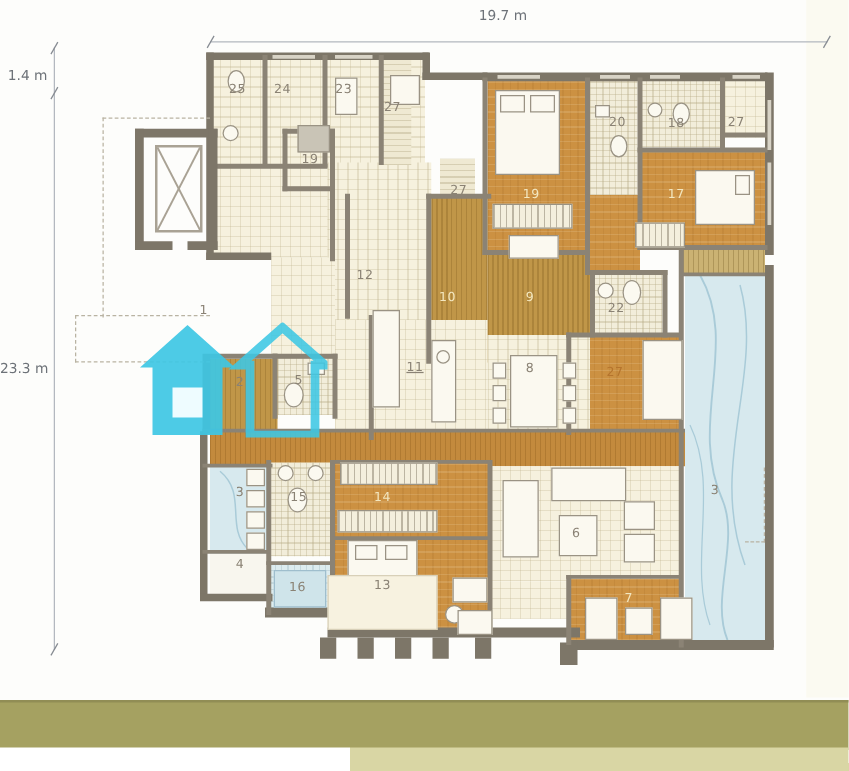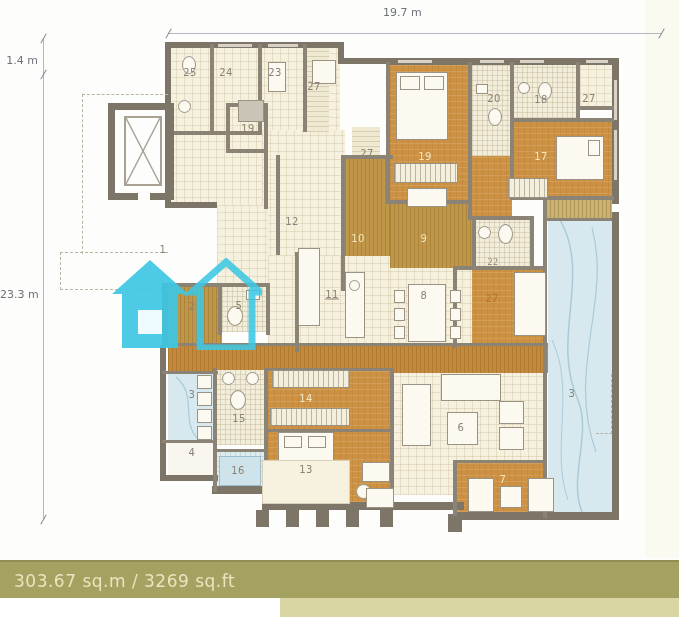--- a/index.html
+++ b/index.html
@@ -273,28 +273,28 @@
       <span class="room-label dark" style="left: 239px; top: 305px;">5</span>
       <span class="room-label dark" style="left: 461px; top: 427px;">6</span>
       <span class="room-label light" style="left: 503px; top: 479px;">7</span>
       <span class="room-label dark" style="left: 424px; top: 295px;">8</span>
       <span class="room-label light" style="left: 424px; top: 238px;">9</span>
       <span class="room-label light" style="left: 358px; top: 238px;">10</span>
       <span class="room-label dark" style="left: 332px; top: 294px; text-decoration: underline;">11</span>
       <span class="room-label dark" style="left: 292px; top: 191px; margin-top: 30px;">12</span>
       <span class="room-label dark" style="left: 306px; top: 469px;">13</span>
       <span class="room-label light" style="left: 306px; top: 398px;">14</span>
-      <span class="room-label dark" style="left: 239px; top: 398px; margin-top: 20px;">15</span>
+      <span class="room-label dark" style="left: 239px; top: 398px;">15</span>
       <span class="room-label dark" style="left: 238px; top: 470px;">16</span>
       <span class="room-label light" style="left: 541px; top: 156px;">17</span>
       <span class="room-label dark" style="left: 541px; top: 99px;">18</span>
       <span class="room-label light" style="left: 425px; top: 156px;">19</span>
       <span class="room-label dark" style="left: 494px; top: 98px;">20</span>
       <span class="room-label mid" style="left: 492px; top: 298px;">27</span>
-      <span class="room-label dark" style="left: 493px; top: 261px; font-family: Liberation Serif, serif;">22</span>
+      <span class="room-label dark" style="left: 493px; top: 247px;">22</span>
       <span class="room-label dark" style="left: 275px; top: 72px;">23</span>
       <span class="room-label dark" style="left: 226px; top: 72px;">24</span>
       <span class="room-label dark" style="left: 190px; top: 72px;">25</span>
       <span class="room-label dark" style="left: 248px; top: 128px;">19</span>
       <span class="room-label dark" style="left: 314px; top: 86px;">27</span>
       <span class="room-label dark" style="left: 367px; top: 153px;">27</span>
       <span class="room-label dark" style="left: 589px; top: 98px;">27</span>
       <span class="room-label dark" style="left: 572px; top: 393px;">3</span>
     </div>
 
@@ -304,18 +304,17 @@
   <div class="abs dimtext" style="left:383px;top:6px;">19.7 m</div>
 
   <div class="abs dimline" style="left:43px;top:38px;width:1px;height:482px;"></div>
   <div class="abs tick" style="left:38px;top:38px;"></div>
   <div class="abs tick" style="left:38px;top:74px;"></div>
   <div class="abs tick" style="left:38px;top:519px;"></div>
   <div class="abs dimtext" style="left:0;top:54px;width:38px;text-align:right;">1.4 m</div>
   <div class="abs dimtext" style="left:0;top:288px;width:38px;text-align:right;">23.3 m</div>
 
   <div class="abs" id="footer-bar" style="left:0;top:560px;width:679px;height:38px;">
-    <span id="footer-area">303.67 sq.m / 3269 sq.ft</span>
   </div>
   <div class="abs" style="left:0;top:598px;width:280px;height:19px;background:#ffffff;"></div>
   <div class="abs" style="left:280px;top:598px;width:399px;height:19px;background:#d9d6a4;"></div>
 
 </div>
 
 </body></html>

